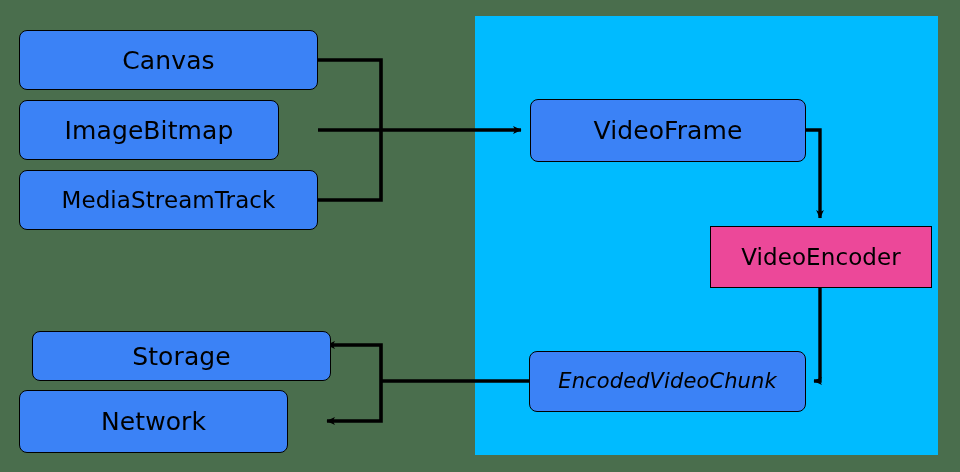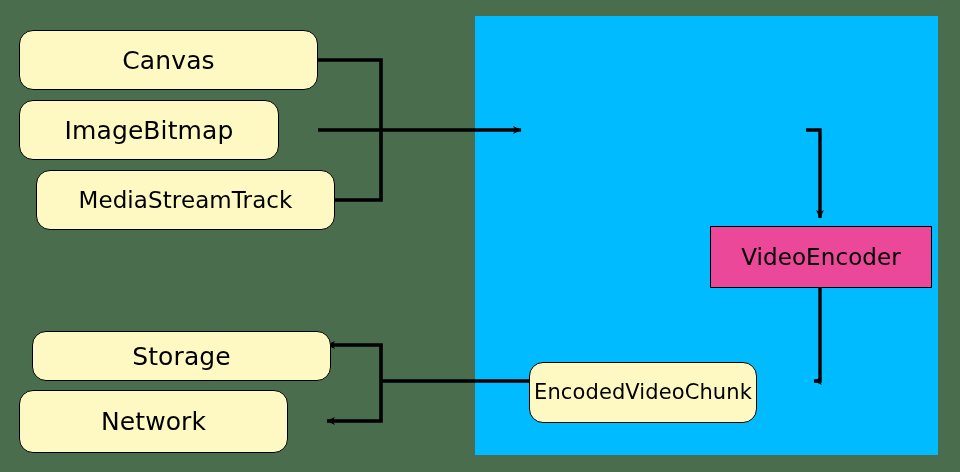--- a/index.html
+++ b/index.html
@@ -34,42 +34,42 @@
     width: 960px;
     height: 472px;
     pointer-events: none;
   }
   .node {
     position: absolute;
     box-sizing: border-box;
     display: flex;
     align-items: center;
     justify-content: center;
-    background: #fef9c3;
+    background: #3b82f6;
     border: 1.6px solid #000000;
-    border-radius: 14px;
+    border-radius: 8px;
     color: #000000;
     font-size: 25px;
     font-weight: 400;
     letter-spacing: 0.1px;
     line-height: 1;
     white-space: nowrap;
   }
   .node.square {
     border-radius: 0;
     background: #ec4899;
   }
   .node-canvas          { left: 19px;  top: 30px;  width: 299px; height: 60px; }
   .node-imagebitmap     { left: 19px;  top: 100px; width: 260px; height: 60px; }
-  .node-mediastreamtrack{ left: 19px;  top: 170px; width: 299px; height: 60px; font-size: 23px; margin-left: 17px; }
+  .node-mediastreamtrack{ left: 19px;  top: 170px; width: 299px; height: 60px; font-size: 23px; }
   .node-storage         { left: 32px;  top: 315px; width: 299px; height: 50px; margin-top: 16px; }
   .node-network         { left: 19px;  top: 390px; width: 269px; height: 63px; }
   .node-videoframe      { left: 530px; top: 99px;  width: 276px; height: 63px; }
   .node-videoencoder    { left: 710px; top: 226px; width: 222px; height: 62px; font-size: 23px; }
-  .node-encodedchunk    { left: 529px; top: 362px; width: 228px; height: 61px; font-size: 21px; }
+  .node-encodedchunk    { left: 529px; top: 351px; width: 277px; height: 61px; font-size: 21px; font-style: italic; }
 </style>
 </head>
 <body>
 
 <div id="diagram-root">
 
   <div class="panel"></div>
 
   <svg class="svg-layer" viewBox="0 0 960 472" width="960" height="472" xmlns="http://www.w3.org/2000/svg">
     <defs>
@@ -104,20 +104,23 @@
   </div>
 
   <div class="node node-storage">
     <span>Storage</span>
   </div>
 
   <div class="node node-network">
     <span>Network</span>
   </div>
 
+  <div class="node node-videoframe">
+    <span>VideoFrame</span>
+  </div>
 
   <div class="node square node-videoencoder">
     <span>VideoEncoder</span>
   </div>
 
   <div class="node node-encodedchunk">
     <span>EncodedVideoChunk</span>
   </div>
 
 </div>

